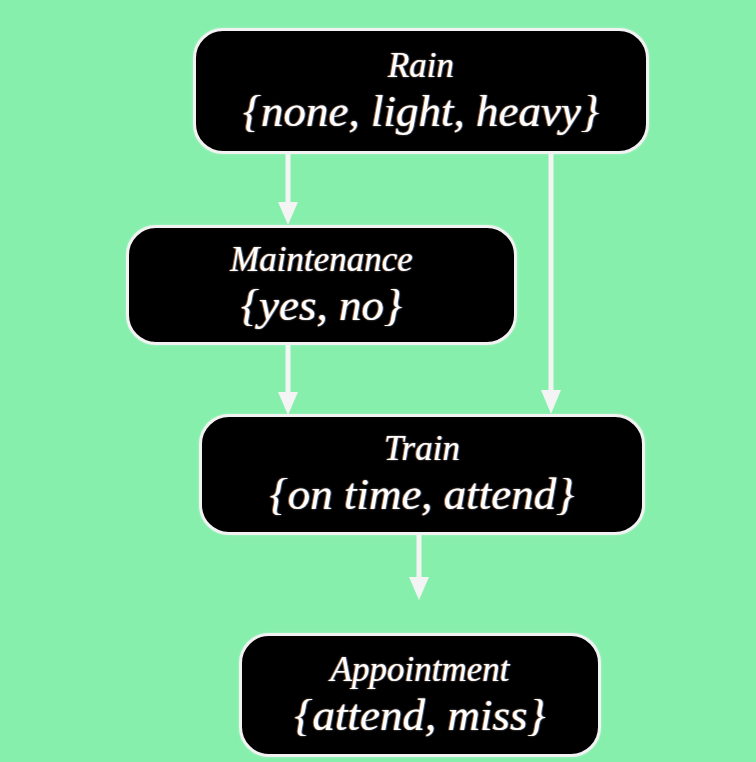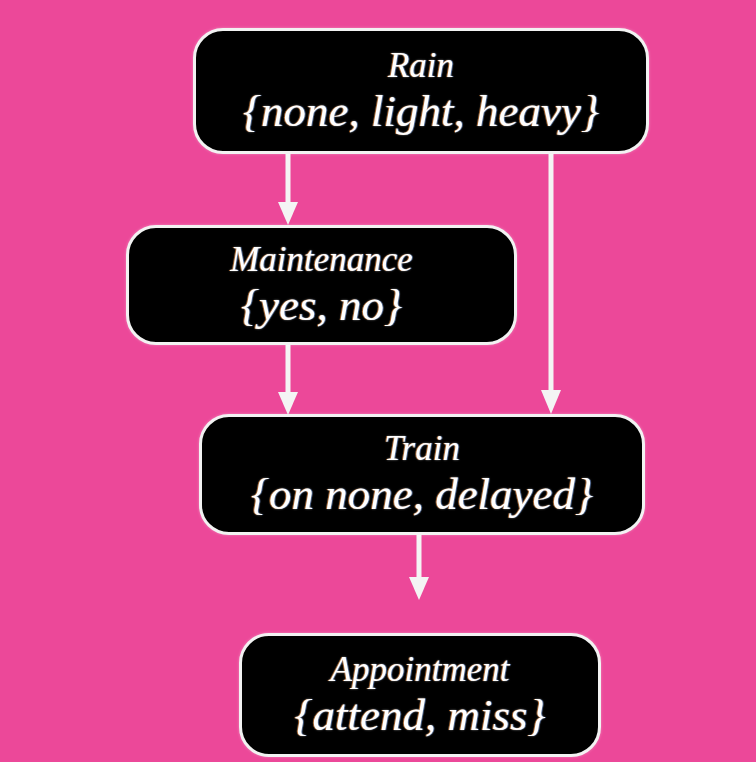--- a/index.html
+++ b/index.html
@@ -12,21 +12,21 @@
     width: 756px;
     height: 762px;
     overflow: hidden;
     font-family: "Liberation Serif", "DejaVu Serif", serif;
   }
 
   #diagram-canvas {
     position: relative;
     width: 756px;
     height: 762px;
-    background: #ec4899;
+    background: #86efac;
     font-family: Liberation Serif, serif;
   }
 
   
   .node {
     position: absolute;
     box-sizing: border-box;
     background: #000000;
     border: 3px solid #f2f2f2;
     border-radius: 30px;
@@ -134,21 +134,21 @@
     <div class="node-label node-states">{none, light, heavy}</div>
   </div>
 
   <div class="node" id="node-maintenance">
     <div class="node-label node-name">Maintenance</div>
     <div class="node-label node-states">{yes, no}</div>
   </div>
 
   <div class="node" id="node-train">
     <div class="node-label node-name">Train</div>
-    <div class="node-label node-states">{on none, delayed}</div>
+    <div class="node-label node-states">{on time, attend}</div>
   </div>
 
   <div class="node" id="node-appointment">
     <div class="node-label node-name">Appointment</div>
     <div class="node-label node-states">{attend, miss}</div>
   </div>
 
 </div>
 
 </body></html>

